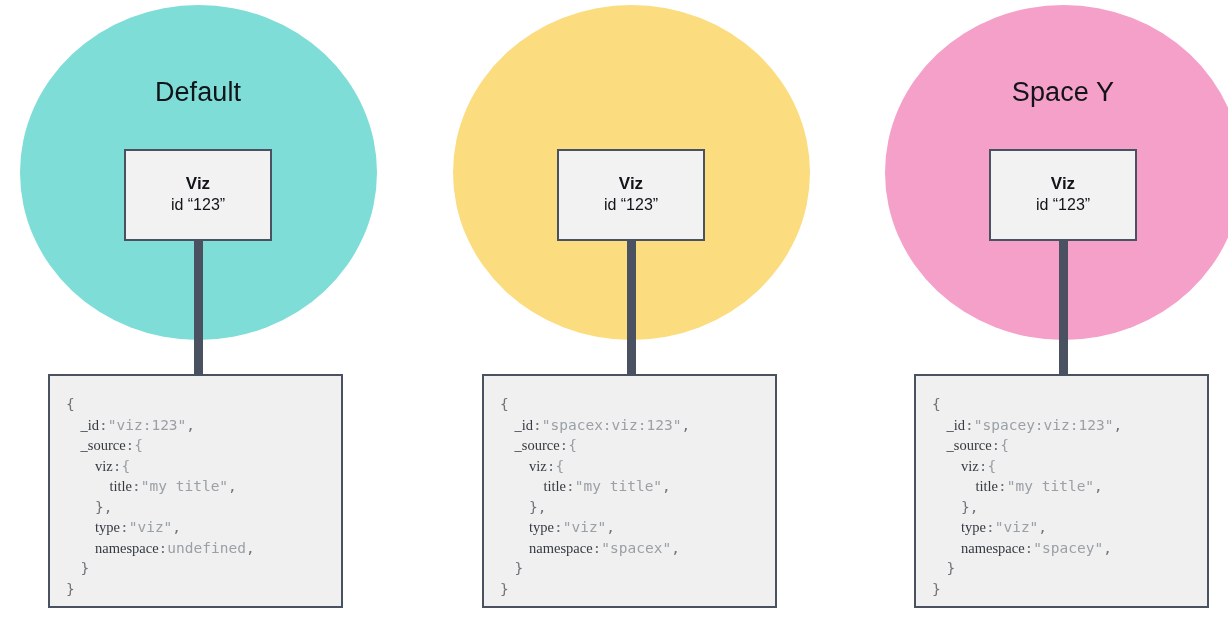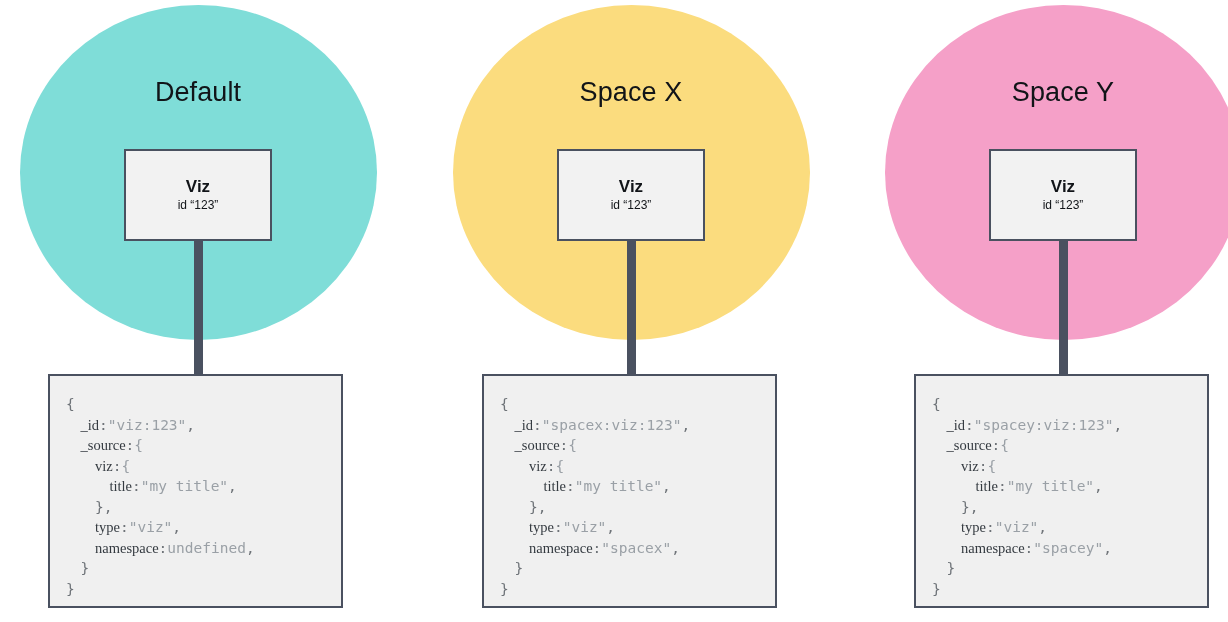--- a/index.html
+++ b/index.html
@@ -24,21 +24,21 @@
   }
 
   
   .viz-box{
     position:absolute;box-sizing:border-box;
     background:#F2F2F2;border:2px solid #4A5160;
     display:flex;flex-direction:column;align-items:center;
     justify-content:center;
   }
   .viz-title{font-size:17px;font-weight:bold;color:#111418;line-height:1.15;}
-  .viz-sub{font-size:12px;color:#111418;line-height:1.35;}
+  .viz-sub{font-size:16px;color:#111418;line-height:1.35;}
 
   
   .connector{
     position:absolute;width:9px;background-color:transparent;
     background-image:linear-gradient(#4A5160 0 0);
     background-size:9px 26px;background-repeat:repeat-y;
   }
   .connector.dashgap{
     background-image:repeating-linear-gradient(
       to bottom,#4A5160 0 26px,rgba(0,0,0,0) 26px 44px);
@@ -74,21 +74,20 @@
         <div class="viz-title">Viz</div>
         <div class="viz-sub">id “123”</div>
       </div>
       <div class="connector dashgap" style="left: 182px; top: 241px; height: 133px;"></div>
       <div class="json-box" style="left: 36px; top: 374px; width: 295px; height: 234px; background: rgb(240, 240, 240); border-color: rgb(74, 81, 96);">
         <div class="code"><div><span class="p">{</span></div><div class="ind1"><span class="k">_id</span><span class="p">:</span><span class="v">"viz:123"</span><span class="p">,</span></div><div class="ind1"><span class="k">_source</span><span class="p">:</span><span class="v">{</span></div><div class="ind2"><span class="k">viz</span><span class="p">:</span><span class="v">{</span></div><div class="ind3"><span class="k">title</span><span class="p">:</span><span class="v">"my title"</span><span class="p">,</span></div><div class="ind2"><span class="p">},</span></div><div class="ind2"><span class="k">type</span><span class="p">:</span><span class="v">"viz"</span><span class="p">,</span></div><div class="ind2"><span class="k">namespace</span><span class="p">:</span><span class="v">undefined</span><span class="p">,</span></div><div class="ind1"><span class="p">}</span></div><div><span class="p">}</span></div></div>
       </div>
     </div>
     <div class="column" style="left: 0px; width: 1228px;">
       <div class="circle" style="left: 440.5px; top: 4.5px; width: 357px; height: 335px; background: rgb(251, 220, 126);"></div>
-      <div class="circle-title" style="top: 78.5px; left: 440.5px; width: 357px;">Space X</div>
       <div class="viz-box" style="left: 545px; top: 149px; width: 148px; height: 92px; background: rgb(242, 242, 242); border-color: rgb(74, 81, 96);">
         <div class="viz-title">Viz</div>
         <div class="viz-sub">id “123”</div>
       </div>
       <div class="connector dashgap" style="left: 615px; top: 241px; height: 133px;"></div>
       <div class="json-box" style="left: 470px; top: 374px; width: 295px; height: 234px; background: rgb(240, 240, 240); border-color: rgb(74, 81, 96);">
         <div class="code"><div><span class="p">{</span></div><div class="ind1"><span class="k">_id</span><span class="p">:</span><span class="v">"spacex:viz:123"</span><span class="p">,</span></div><div class="ind1"><span class="k">_source</span><span class="p">:</span><span class="v">{</span></div><div class="ind2"><span class="k">viz</span><span class="p">:</span><span class="v">{</span></div><div class="ind3"><span class="k">title</span><span class="p">:</span><span class="v">"my title"</span><span class="p">,</span></div><div class="ind2"><span class="p">},</span></div><div class="ind2"><span class="k">type</span><span class="p">:</span><span class="v">"viz"</span><span class="p">,</span></div><div class="ind2"><span class="k">namespace</span><span class="p">:</span><span class="v">"spacex"</span><span class="p">,</span></div><div class="ind1"><span class="p">}</span></div><div><span class="p">}</span></div></div>
       </div>
     </div>
     <div class="column" style="left: 0px; width: 1136px;">

